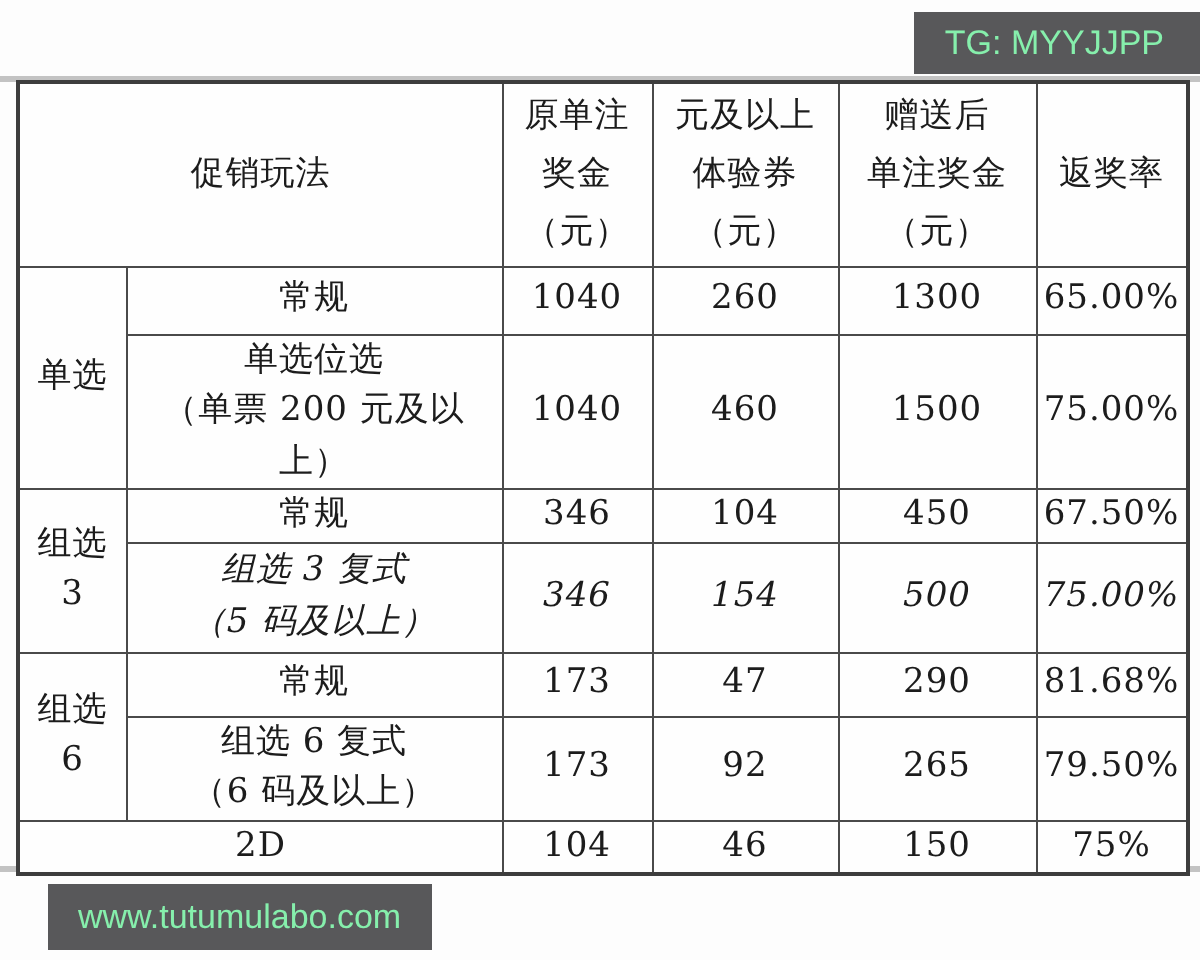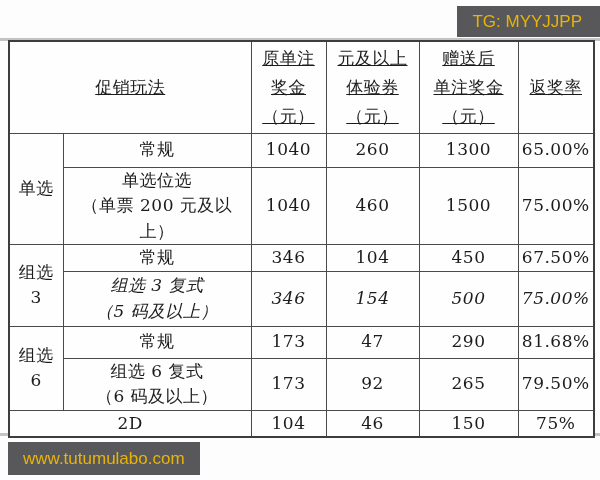--- a/index.html
+++ b/index.html
@@ -17,30 +17,30 @@
     left: 0;
     width: 600px;
     height: 3px;
     background: #c3c3c3;
   }
   .rule-top { top: 38px; }
   .rule-bottom { top: 433px; }
   .badge {
     position: absolute;
     background: var(--badge-bg, #58585a);
-    color: #eab308;
+    color: #86efac;
     font-family: "Liberation Sans", sans-serif;
     font-size: 17px;
     line-height: 31px;
     height: 31px;
     padding: 0 15px;
     white-space: nowrap;
   }
   .badge-tg { top: 6px; right: 0; padding-right: 18px; }
-  .badge-site { top: 442px; left: 8px; height: 33px; line-height: 33px; }
+  .badge-site { top: 442px; left: 24px; height: 33px; line-height: 33px; }
   table.promo {
     position: absolute;
     left: 8px;
     top: 40px;
     width: 585px;
     border-collapse: collapse;
     table-layout: fixed;
     background: #fefefe;
     border: 2px solid #3d3d3d;
   }
@@ -48,21 +48,21 @@
     border: 1px solid #4a4a4a;
     text-align: center;
     vertical-align: middle;
     font-size: 17px;
     padding: 0 2px;
     white-space: pre-line;
     line-height: 1.5;
     letter-spacing: 0.5px;
     overflow: hidden;
   }
-  table.promo td.hdr { line-height: 1.7; text-decoration: underline; }
+  table.promo td.hdr { line-height: 1.7; }
   tr.r-header  { height: 92px; }
   tr.r-single1 { height: 34px; }
   tr.r-single2 { height: 51px; }
   tr.r-group3a { height: 19px; }
   tr.r-group3b { height: 55px; font-style: italic; }
   tr.r-group6a { height: 32px; }
   tr.r-group6b { height: 52px; }
   tr.r-footer  { height: 26px; }
 </style>
 </head>

